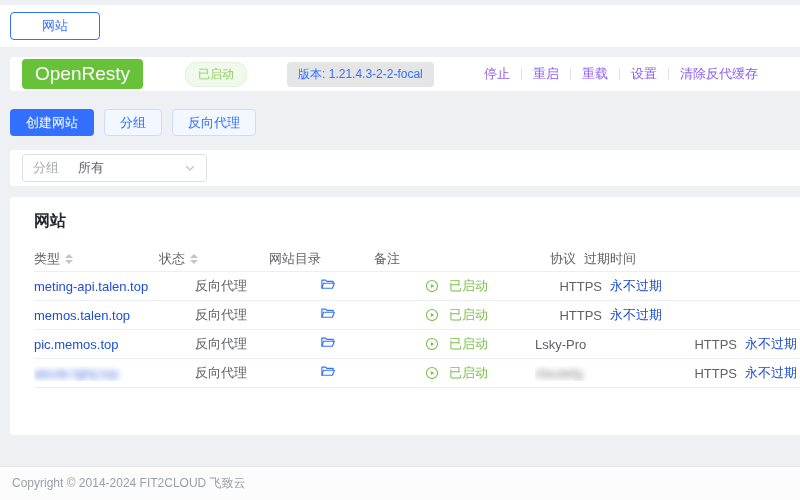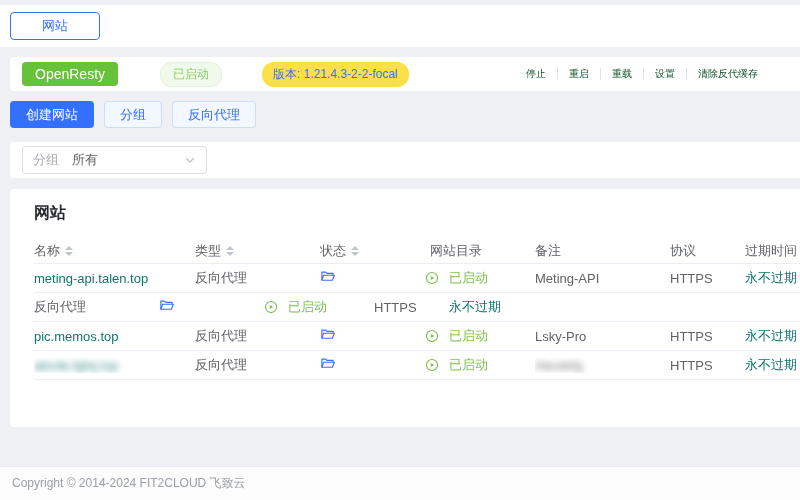--- a/index.html
+++ b/index.html
@@ -25,69 +25,69 @@
   .card {
     background: #fff; margin-left: 10px; width: calc(100% + 10px);
     border-radius: 4px;
   }
   .app-card {
     margin-top: 10px; height: 34px;
     display: flex; align-items: center; padding-left: 12px;
   }
   .app-badge {
     background: #67c23a; color: #fff; border: none; border-radius: 4px;
-    padding: 4px 13px; font-size: 14px; cursor: pointer; font-family: inherit;
+    padding: 4px 13px; font-size: 19px; cursor: pointer; font-family: inherit;
   }
   .status-pill {
     margin-left: 42px;
     background: #f0f9eb; color: #8ccf63; border: 1px solid #e1f3d8;
     border-radius: 11px; padding: 3px 12px; font-size: 12px;
   }
   .version-tag {
     margin-left: 40px;
-    background: #fde047; color: #3370ff; border-radius: 12px;
+    background: #e5e5e5; color: #3370ff; border-radius: 4px;
     padding: 4px 11px; font-size: 12px;
   }
   .app-actions {
     margin-left: auto; padding-right: 62px;
     display: flex; align-items: center;
   }
-  .app-actions a { color: #14532d; text-decoration: none; font-size: 10px; cursor: pointer; }
+  .app-actions a { color: #8b5cf6; text-decoration: none; font-size: 13px; cursor: pointer; }
   .vdiv { width: 1px; height: 12px; background: #dfe2e8; margin: 0 11px; }
-  .toolbar { margin-top: 10px; margin-left: 10px; display: flex; align-items: center; }
+  .toolbar { margin-top: 18px; margin-left: 10px; display: flex; align-items: center; }
   .btn-primary {
     background: #3370ff; color: #fff; border: none; border-radius: 4px;
     height: 27px; padding: 0 16px; font-size: 13px; cursor: pointer; font-family: inherit;
   }
   .btn-plain {
     margin-left: 10px;
     background: #f3f7ff; color: #3370ff; border: 1px solid #ccdcfc; border-radius: 4px;
     height: 27px; padding: 0 15px; font-size: 13px; cursor: pointer; font-family: inherit;
   }
   .filter-card { margin-top: 14px; height: 36px; display: flex; align-items: center; padding-left: 12px; }
   .select {
     width: 185px; height: 28px; border: 1px solid #dcdfe6; border-radius: 4px;
     background: #fff; display: flex; align-items: center; padding: 0 10px; cursor: pointer;
   }
   .select .prefix { color: #a8abb2; }
-  .select .value { color: #606266; margin-left: 13px; }
+  .select .value { color: #606266; margin-left: 19px; }
   .select .chevron { margin-left: auto; color: #c0c4cc; display: flex; }
   .table-card { margin-top: 11px; height: 238px; padding: 14px 0 0 24px; overflow: hidden; }
   .table-title { font-size: 16px; font-weight: bold; color: #26292f; }
   .grid { margin-top: 15px; width: 870px; }
   .grid-row { display: flex; align-items: center; border-bottom: 1px solid #ebeef5; height: 29px; }
   .grid-row.head { height: 25px; color: #606266; }
   .cell { flex: none; display: flex; align-items: center; white-space: nowrap; overflow: hidden; padding-right: 8px; }
   .c0 { width: 161px; } .c1 { width: 125px; font-family: Liberation Serif, serif; } .c2 { width: 105px; }
-  .c3 { width: 110px; } .c4 { width: 135px; align-items: flex-end; } .c5 { width: 75px; } .c6 { width: 150px; }
+  .c3 { width: 110px; } .c4 { width: 135px; align-items: flex-end; } .c5 { width: 75px; justify-content: flex-end; } .c6 { width: 150px; }
   .sort-caret { display: inline-flex; flex-direction: column; margin-left: 5px; gap: 2px; }
   .sort-caret i { width: 0; height: 0; border-left: 4px solid transparent; border-right: 4px solid transparent; }
   .sort-caret .up { border-bottom: 4px solid #c0c4cc; }
   .sort-caret .down { border-top: 4px solid #c0c4cc; }
-  a.name-link, .expire { color: #0f766e; text-decoration: none; cursor: pointer; }
+  a.name-link, .expire { color: #1d4ed8; text-decoration: none; cursor: pointer; }
   .dir-btn { color: #3370ff; cursor: pointer; display: flex; align-items: center; background: none; border: none; padding: 0; }
   .status-cell { color: #7ec050; }
   .status-cell svg { margin-right: 5px; }
   .redacted { filter: blur(3px); opacity: .8; }
   .footer {
     position: absolute; left: 0; bottom: 0; width: 100%; height: 34px;
     background: #fcfcfd; border-top: 1px solid #e9ebef;
     display: flex; align-items: center; padding-left: 12px;
     color: #9a9ea6; font-size: 12px;
   }
@@ -131,27 +131,20 @@
           <path d="M2.5 4.5 L6 8 L9.5 4.5" fill="none" stroke="currentColor" stroke-width="1.3" stroke-linecap="round" stroke-linejoin="round"></path>
         </svg>
     </span>
   </div>
 </div>
 
 <div class="card table-card">
   <div class="table-title">网站</div>
   <div class="grid">
     <div class="grid-row head">
-      <div class="cell c0">
-        <span>名称</span>
-        <span class="sort-caret">
-            <i class="up"></i>
-            <i class="down"></i>
-          </span>
-      </div>
       <div class="cell c1">
         <span>类型</span>
         <span class="sort-caret">
             <i class="up"></i>
             <i class="down"></i>
           </span>
       </div>
       <div class="cell c3">
         <span>状态</span>
         <span class="sort-caret">
@@ -192,32 +185,32 @@
     </div>
     <div class="cell c3 status-cell">
       <span style="display:flex">
         <svg width="14" height="14" viewBox="0 0 24 24" fill="none" stroke="currentColor" stroke-width="2">
           <circle cx="12" cy="12" r="9.5"></circle>
           <path d="M10 8.5 L16 12 L10 15.5 Z" fill="currentColor" stroke="none"></path>
         </svg>
       </span>
       <span style="margin-left:5px">已启动</span>
     </div>
-    <div class="cell c4">
-            <span>Meting-API</span>
-          </div>
     <div class="cell c5">
             <span>HTTPS</span>
           </div>
     <div class="cell c6">
             <a class="expire">永不过期</a>
           </div>
   </div>
 
   <div class="grid-row">
+    <div class="cell c0">
+            <a class="name-link">memos.talen.top</a>
+          </div>
     <div class="cell c1">
             <span>反向代理</span>
           </div>
     <div class="cell c2">
       <button class="dir-btn">
         <span>
           <svg width="15" height="15" viewBox="0 0 24 24" fill="none" stroke="currentColor" stroke-width="1.8" stroke-linejoin="round">
             <path d="M3 18V5h6l2 2h10v3"></path>
             <path d="M3 18l2.6-8H23l-3.2 8H3z"></path>
           </svg>

